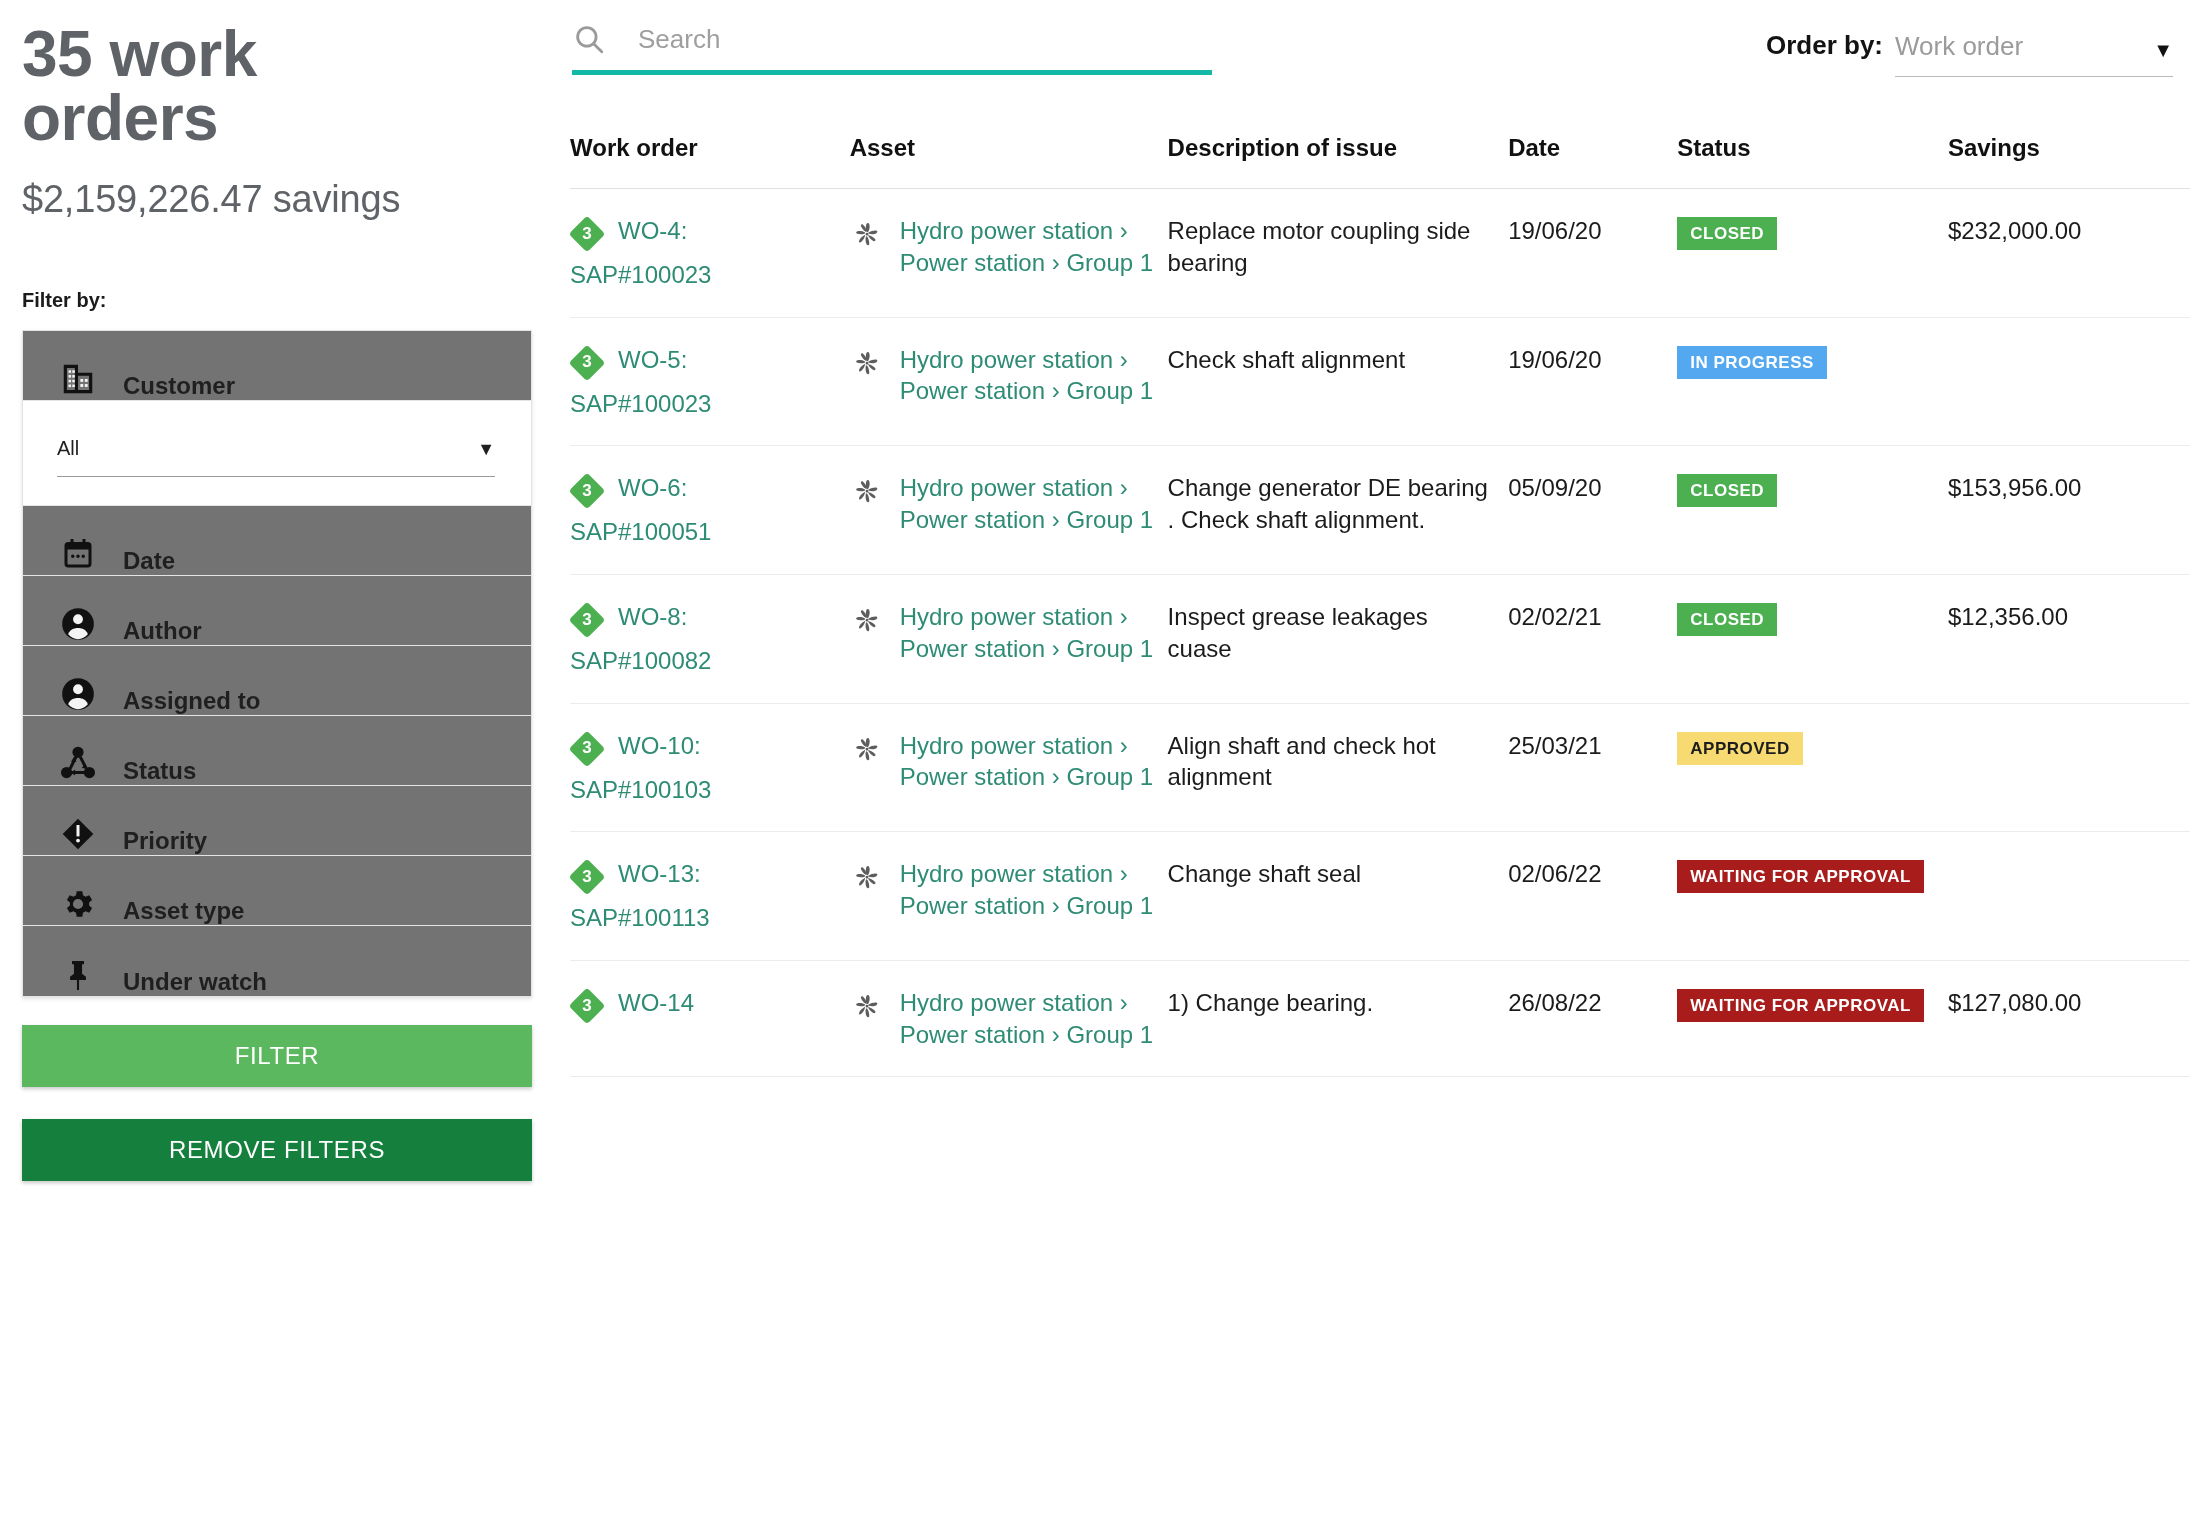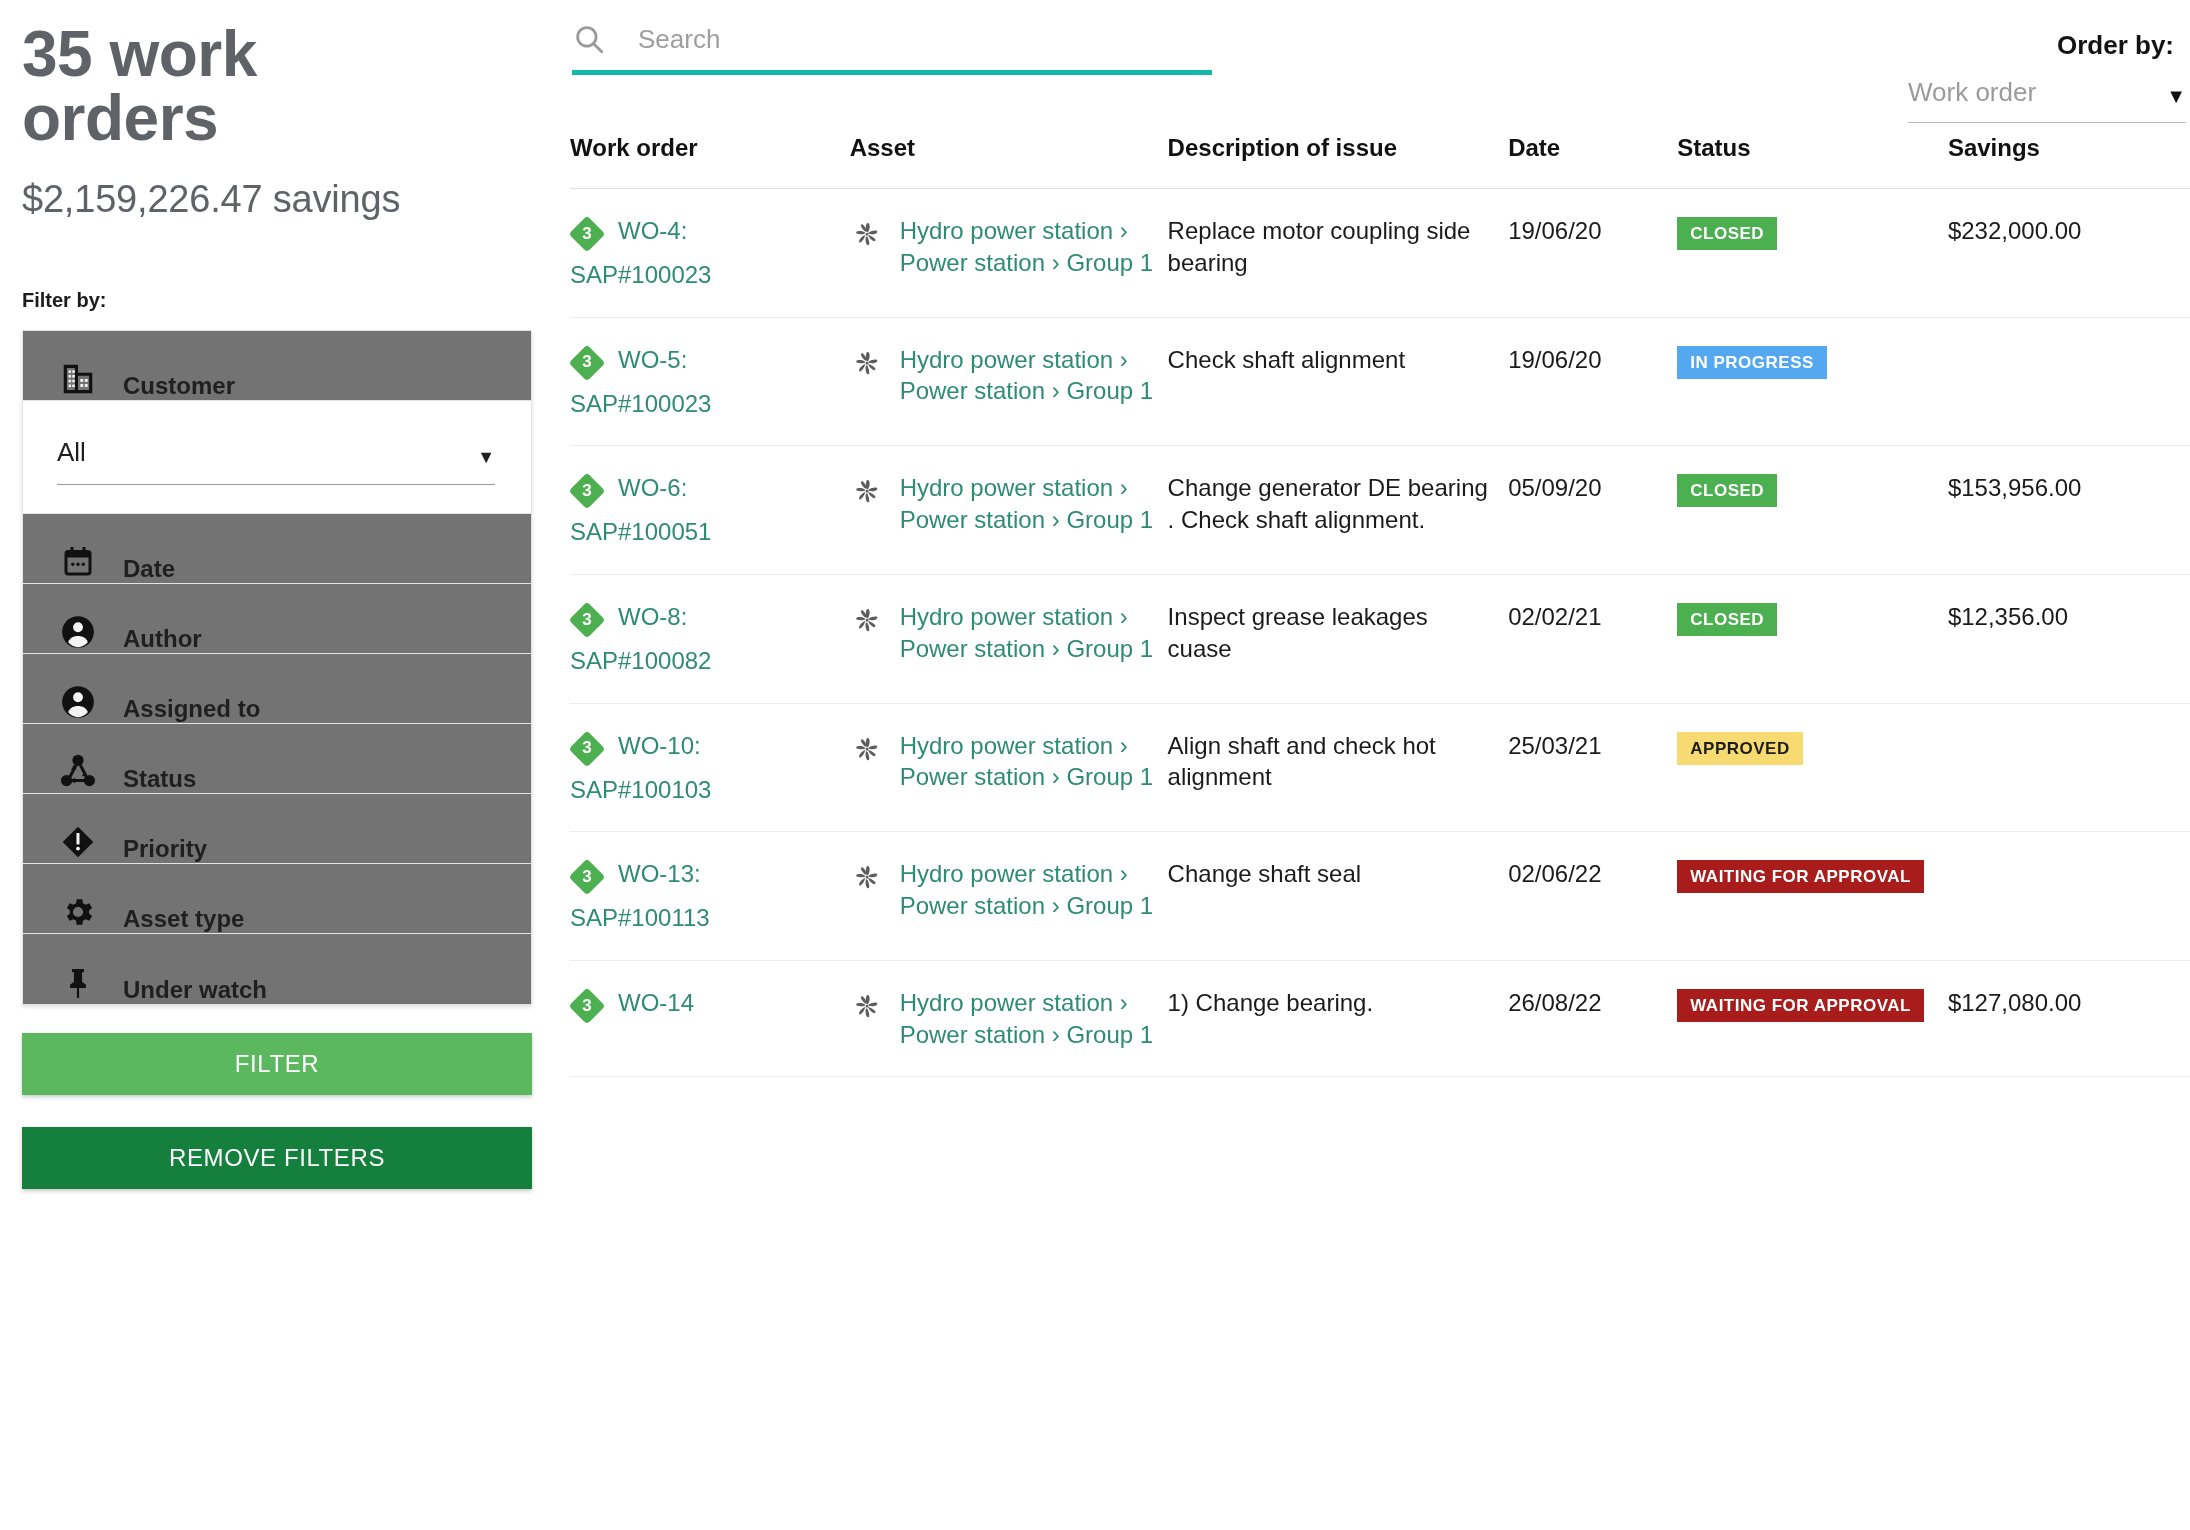--- a/index.html
+++ b/index.html
@@ -84,21 +84,21 @@
   .selectbox {
     position: relative;
     border-bottom: 1px solid #9a9a9a;
     padding-bottom: 16px;
     display: flex;
     align-items: flex-end;
     justify-content: space-between;
     width: 438px;
   }
   .selectval {
-    font-size: 26px;
+    font-size: 20px;
     color: #1f1f1f;
   }
   .caret {
     font-size: 18px;
     color: #1f1f1f;
     line-height: 1;
     padding-bottom: 2px;
   }
   .btn {
     width: 510px;
@@ -143,25 +143,24 @@
     outline: none;
     font-size: 26px;
     color: #8b8b8b;
     font-family: "Liberation Sans", sans-serif;
     background: transparent;
     width: 100%;
   }
   .searchinput::placeholder { color: #9e9e9e; }
   .orderwrap {
     margin-left: auto;
-    margin-right: 10px;
+    margin-right: 23px;
     display: flex;
     align-items: flex-end;
     padding-top: 8px;
-    flex-direction: column;
   }
   .orderlabel {
     font-size: 26px;
     font-weight: bold;
     color: #131313;
     padding-bottom: 16px;
     margin-right: 12px;
     white-space: nowrap;
   }
   .orderselect {

